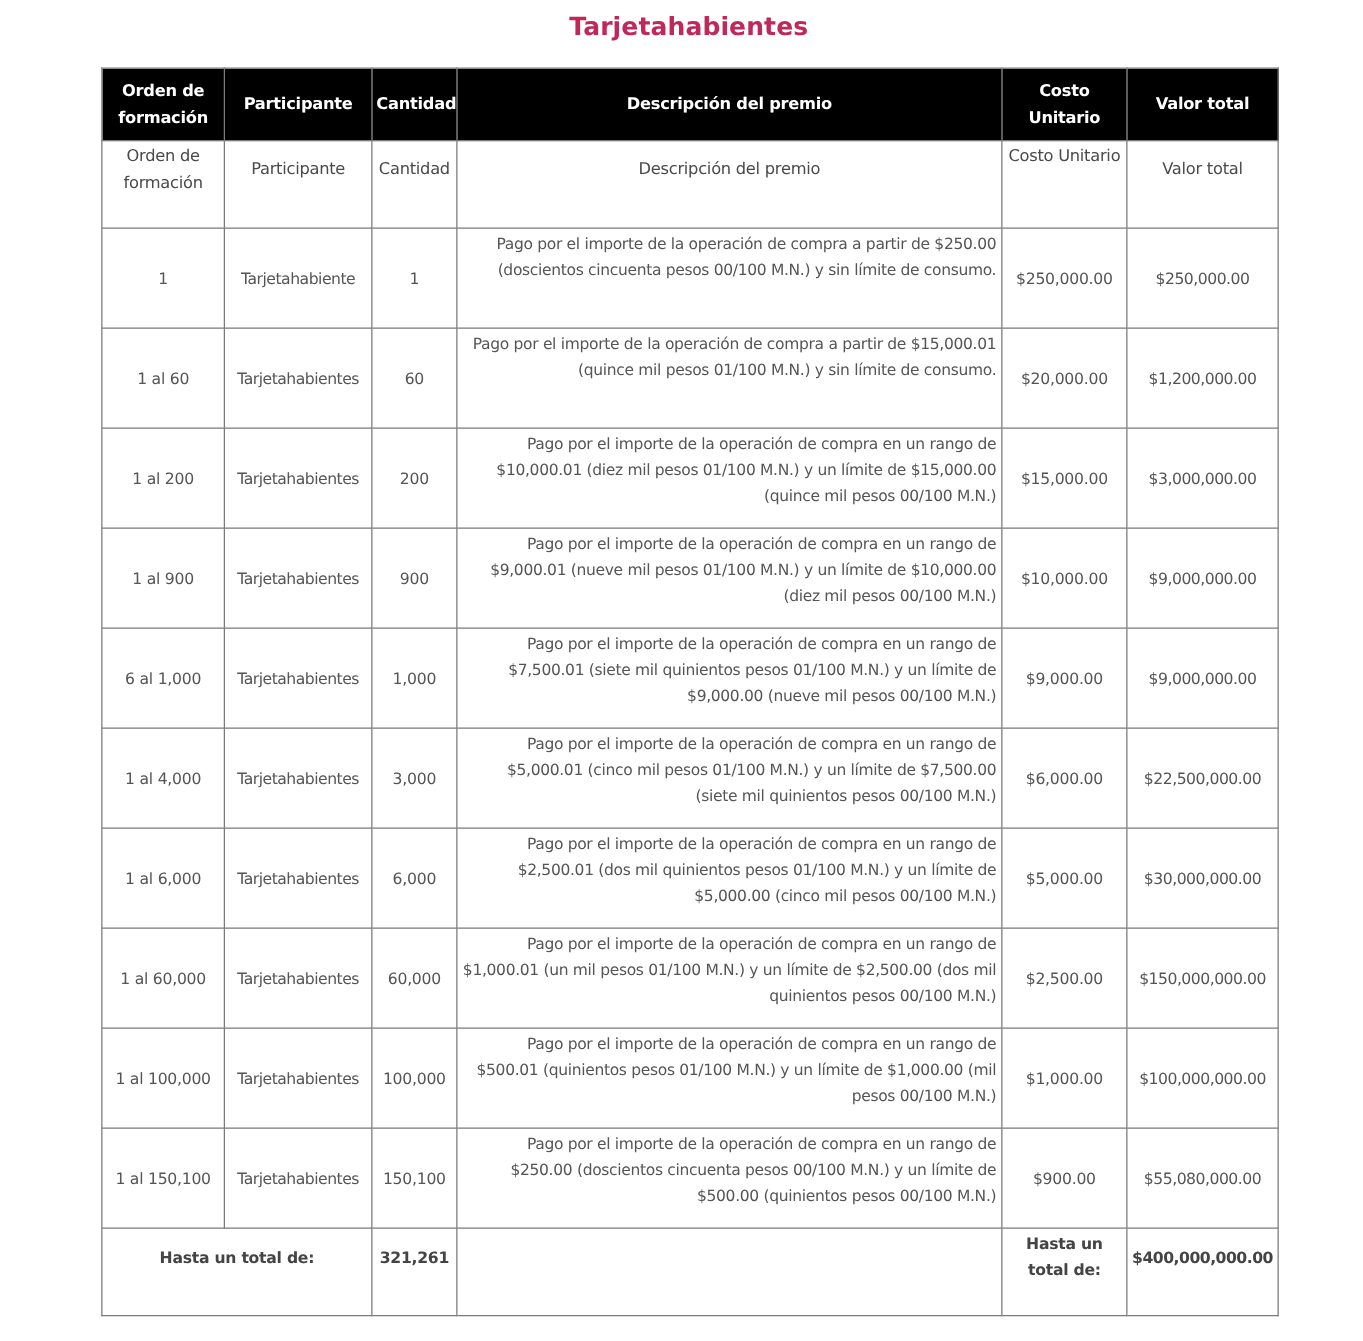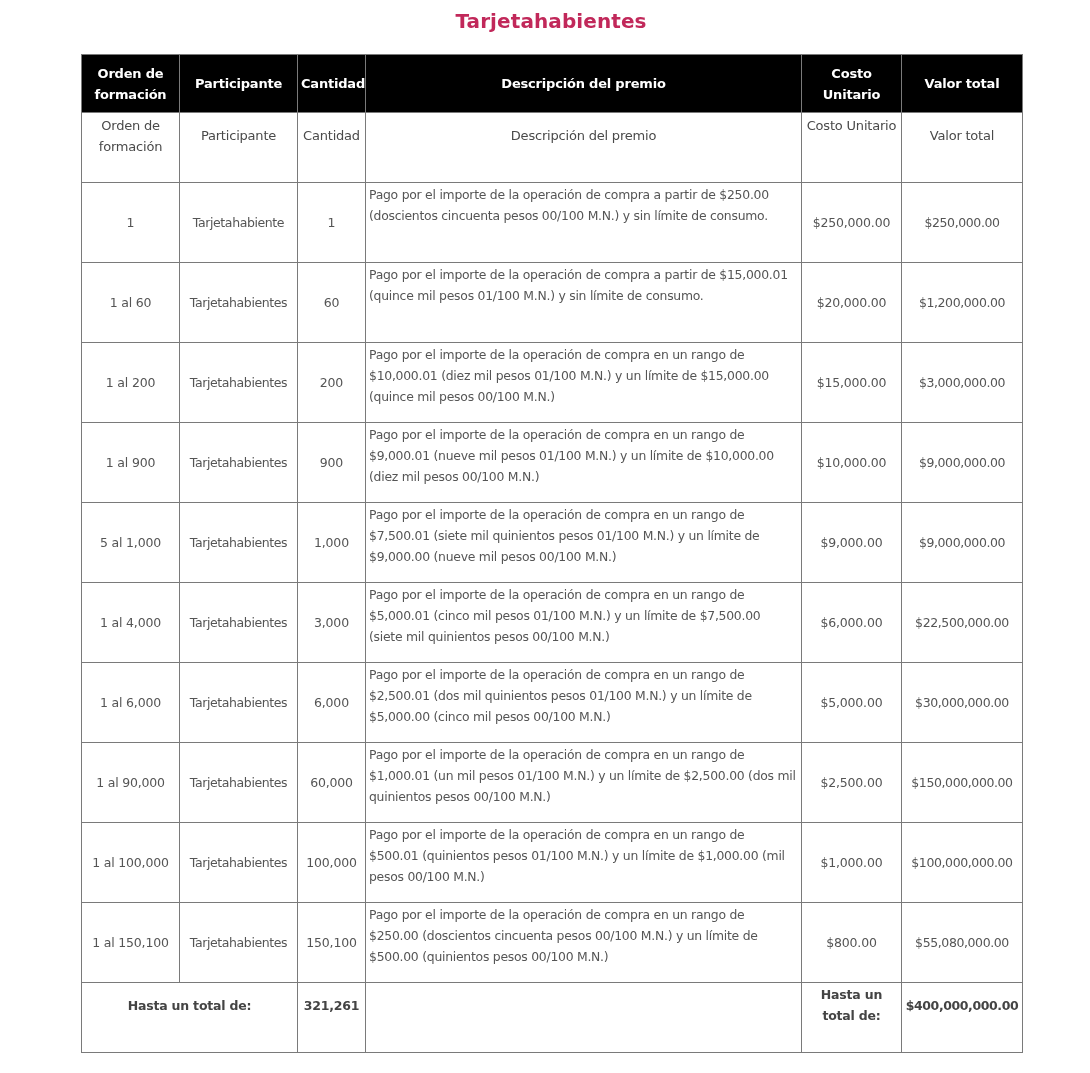--- a/index.html
+++ b/index.html
@@ -68,21 +68,21 @@
       padding-top: 2px;
       font-size: 13px;
     }
     tr.head-light th.single {
       padding-top: 12px;
     }
     tr.data-row td {
       height: 78px;
     }
     tr.data-row td.desc {
-      text-align: left;
+      text-align: right;
       vertical-align: top;
       padding-top: 1px;
       padding-left: 3px;
       padding-right: 4px;
       font-size: 12.4px;
       letter-spacing: -0.25px;
     }
     tr.total-row td {
       height: 57px;
       color: #444444;
@@ -164,21 +164,21 @@
       </tr>
       <tr class="data-row">
         <td>1 al 900</td>
         <td class="tight">Tarjetahabientes</td>
         <td>900</td>
         <td class="desc">Pago por el importe de la operación de compra en un rango de $9,000.01 (nueve mil pesos 01/100 M.N.) y un límite de $10,000.00 (diez mil pesos 00/100 M.N.)</td>
         <td>$10,000.00</td>
         <td class="tight">$9,000,000.00</td>
       </tr>
       <tr class="data-row">
-        <td>5 al 1,000</td>
+        <td>6 al 1,000</td>
         <td class="tight">Tarjetahabientes</td>
         <td>1,000</td>
         <td class="desc">Pago por el importe de la operación de compra en un rango de $7,500.01 (siete mil quinientos pesos 01/100 M.N.) y un límite de $9,000.00 (nueve mil pesos 00/100 M.N.)</td>
         <td>$9,000.00</td>
         <td class="tight">$9,000,000.00</td>
       </tr>
       <tr class="data-row">
         <td>1 al 4,000</td>
         <td class="tight">Tarjetahabientes</td>
         <td>3,000</td>
@@ -188,41 +188,41 @@
       </tr>
       <tr class="data-row">
         <td>1 al 6,000</td>
         <td class="tight">Tarjetahabientes</td>
         <td>6,000</td>
         <td class="desc">Pago por el importe de la operación de compra en un rango de $2,500.01 (dos mil quinientos pesos 01/100 M.N.) y un límite de $5,000.00 (cinco mil pesos 00/100 M.N.)</td>
         <td>$5,000.00</td>
         <td class="tight">$30,000,000.00</td>
       </tr>
       <tr class="data-row">
-        <td>1 al 90,000</td>
+        <td>1 al 60,000</td>
         <td class="tight">Tarjetahabientes</td>
         <td>60,000</td>
         <td class="desc">Pago por el importe de la operación de compra en un rango de $1,000.01 (un mil pesos 01/100 M.N.) y un límite de $2,500.00 (dos mil quinientos pesos 00/100 M.N.)</td>
         <td>$2,500.00</td>
         <td class="tight">$150,000,000.00</td>
       </tr>
       <tr class="data-row">
         <td>1 al 100,000</td>
         <td class="tight">Tarjetahabientes</td>
         <td>100,000</td>
         <td class="desc">Pago por el importe de la operación de compra en un rango de $500.01 (quinientos pesos 01/100 M.N.) y un límite de $1,000.00 (mil pesos 00/100 M.N.)</td>
         <td>$1,000.00</td>
         <td class="tight">$100,000,000.00</td>
       </tr>
       <tr class="data-row">
         <td>1 al 150,100</td>
         <td class="tight">Tarjetahabientes</td>
         <td>150,100</td>
         <td class="desc">Pago por el importe de la operación de compra en un rango de $250.00 (doscientos cincuenta pesos 00/100 M.N.) y un límite de $500.00 (quinientos pesos 00/100 M.N.)</td>
-        <td>$800.00</td>
+        <td>$900.00</td>
         <td class="tight">$55,080,000.00</td>
       </tr>
     </tbody>
   <tfoot>
     <tr class="total-row">
       <td colspan="2">Hasta un total de:</td>
       <td>321,261</td>
       <td></td>
       <td class="total-label-costo">Hasta un total de:</td>
       <td class="total-valor">$400,000,000.00</td>

